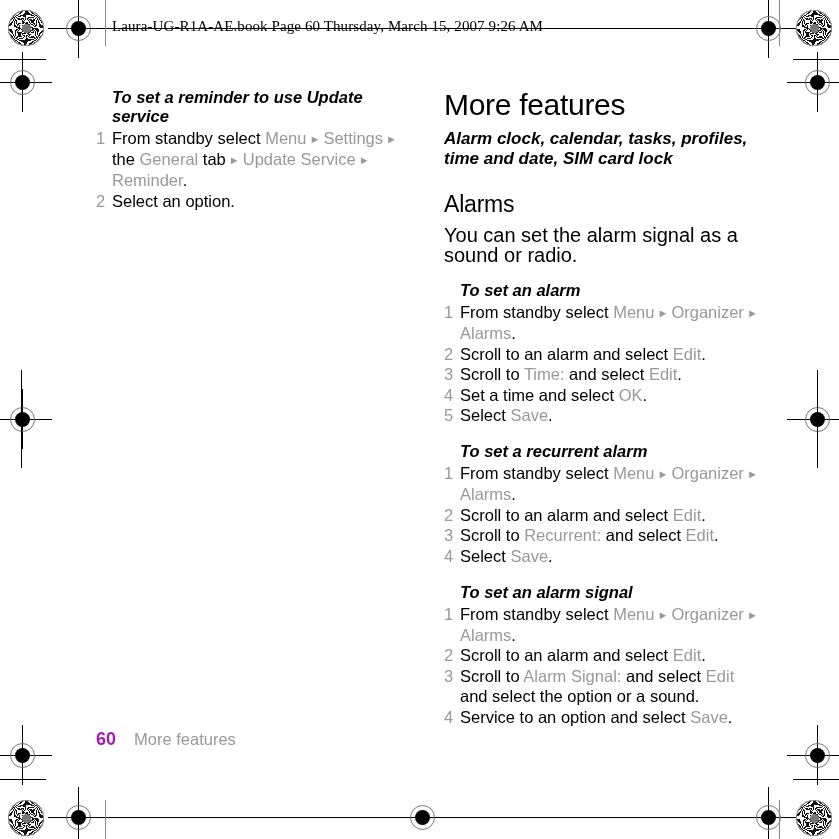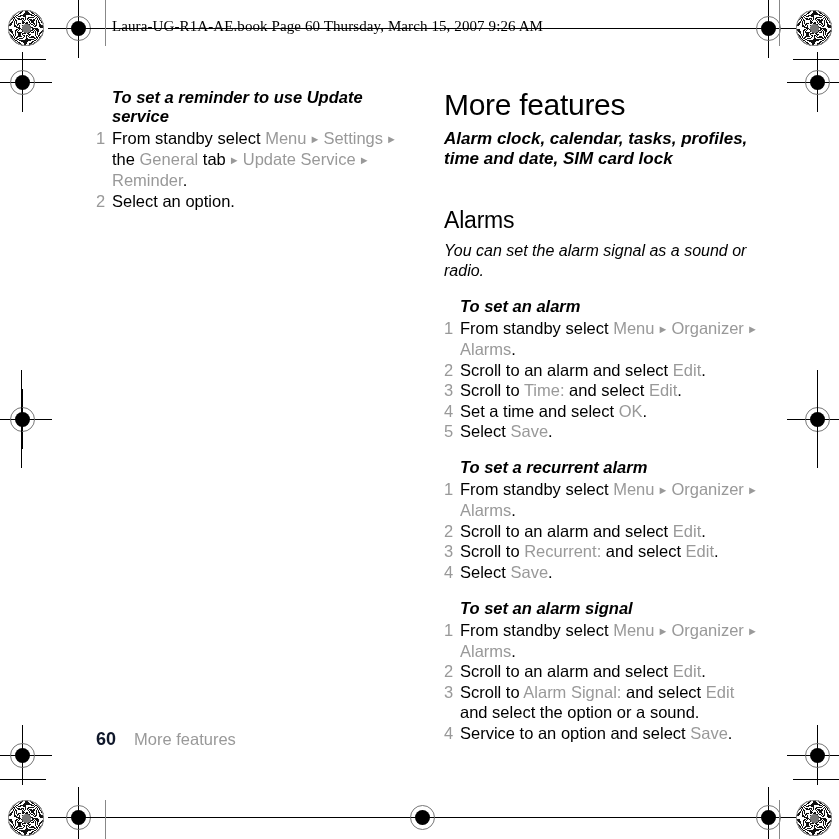--- a/index.html
+++ b/index.html
@@ -119,36 +119,35 @@
     line-height: 34px;
     margin: 0 0 7px 0;
     letter-spacing: -0.3px;
   }
 
   p.chapter-subtitle {
     font-style: italic;
     font-weight: bold;
     font-size: 17px;
     line-height: 20px;
-    margin: 0 0 38px 0;
+    margin: 0 0 22px 0;
   }
 
   h2.section-title {
     font-size: 23px;
     font-weight: normal;
     line-height: 26px;
     margin: 0 0 5px 0;
     letter-spacing: -0.2px;
   }
 
   p.body-text {
-    font-size: 16px;
+    font-size: 20px;
     line-height: 20px;
     margin: 8px 0 16px 0;
-    font-style: italic;
   }
 
   ol.steps {
     list-style: none;
     margin: 0 0 16px 0;
     padding: 0;
   }
   ol.steps li {
     position: relative;
     padding-left: 16px;
@@ -170,21 +169,21 @@
   
   #page-footer {
     position: absolute;
     left: 96px;
     top: 728px;
     font-size: 18px;
     line-height: 22px;
   }
   #page-footer .pagenum {
     font-weight: bold;
-    color: #0f172a;
+    color: #a21caf;
     margin-right: 18px;
   }
   #page-footer .foot-title {
     color: #999999;
     font-size: 16.5px;
   }
 </style>
 </head>
 <body>
 

